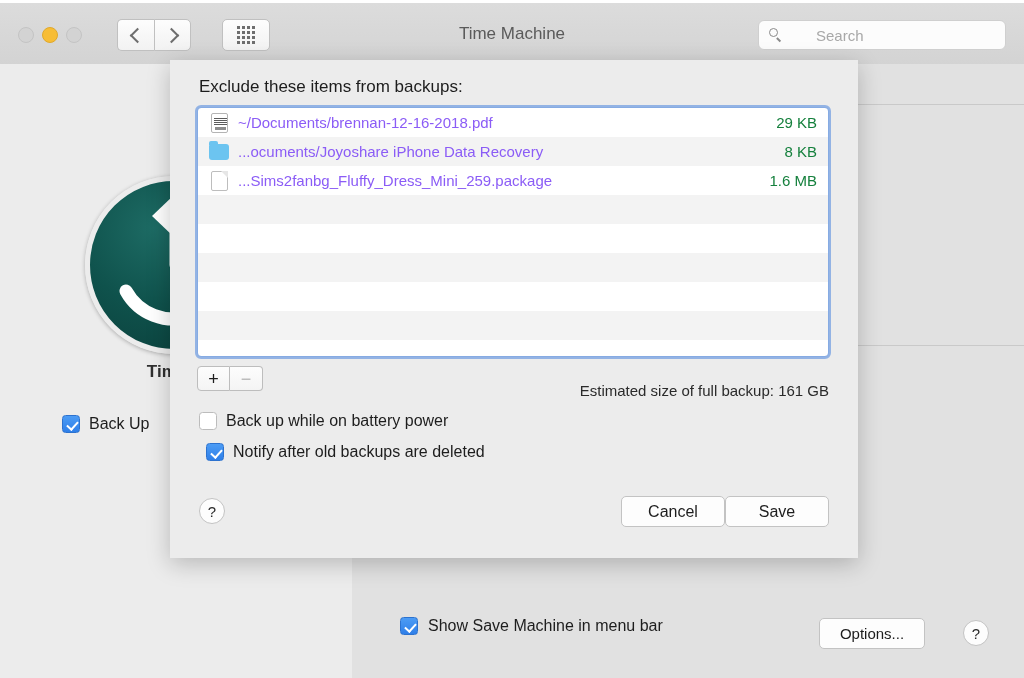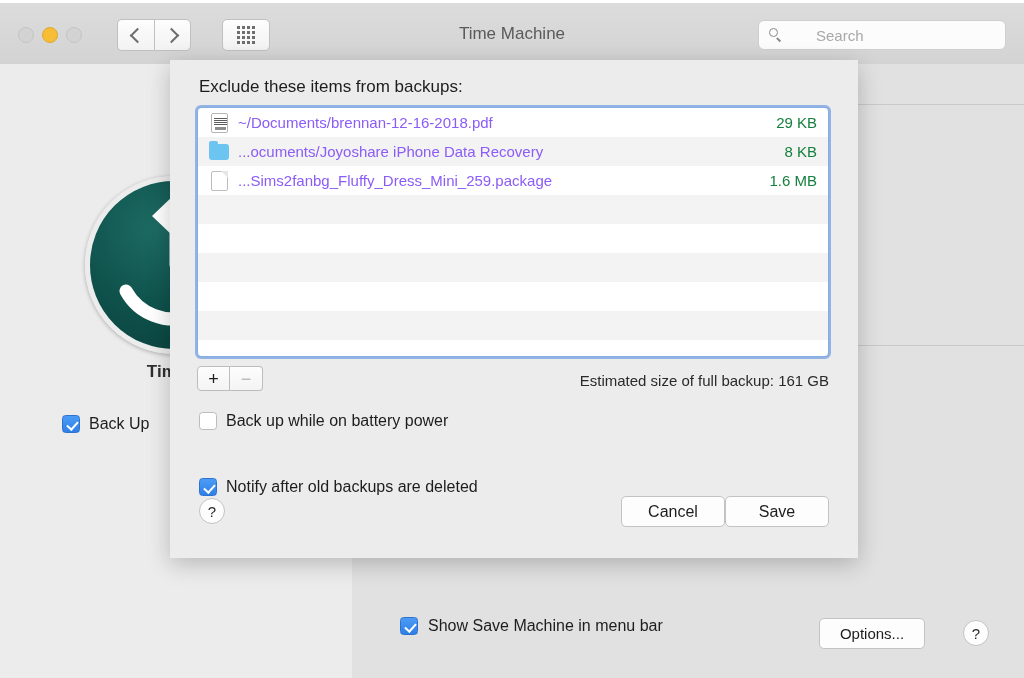--- a/index.html
+++ b/index.html
@@ -365,33 +365,33 @@
     font-size: 18px;
     line-height: 1;
     color: #1d1d1d;
     box-sizing: border-box;
   }
   .ar-btn:first-child { border-radius: 4px 0 0 4px; }
   .ar-btn:last-child  { border-radius: 0 4px 4px 0; border-left: none; color: #b4b4b4; }
 
   .est-size {
     position: absolute;
-    right: 29px; top: 312px;
+    right: 29px; top: 322px;
     font-size: 15px;
     color: #2a2a2a;
   }
 
   .sheet-check-row {
     position: absolute;
     display: flex;
     align-items: center;
     gap: 9px;
   }
   .sheet-check-1 { left: 29px; top: 352px; align-items: center; }
-  .sheet-check-2 { left: 29px; top: 383px; margin-top: 35px; }
+  .sheet-check-2 { left: 36px; top: 383px; }
 
   .cb {
     width: 18px; height: 18px;
     border-radius: 3.5px;
     box-sizing: border-box;
     flex: none;
     position: relative;
   }
   .cb-off {
     background: #ffffff;

